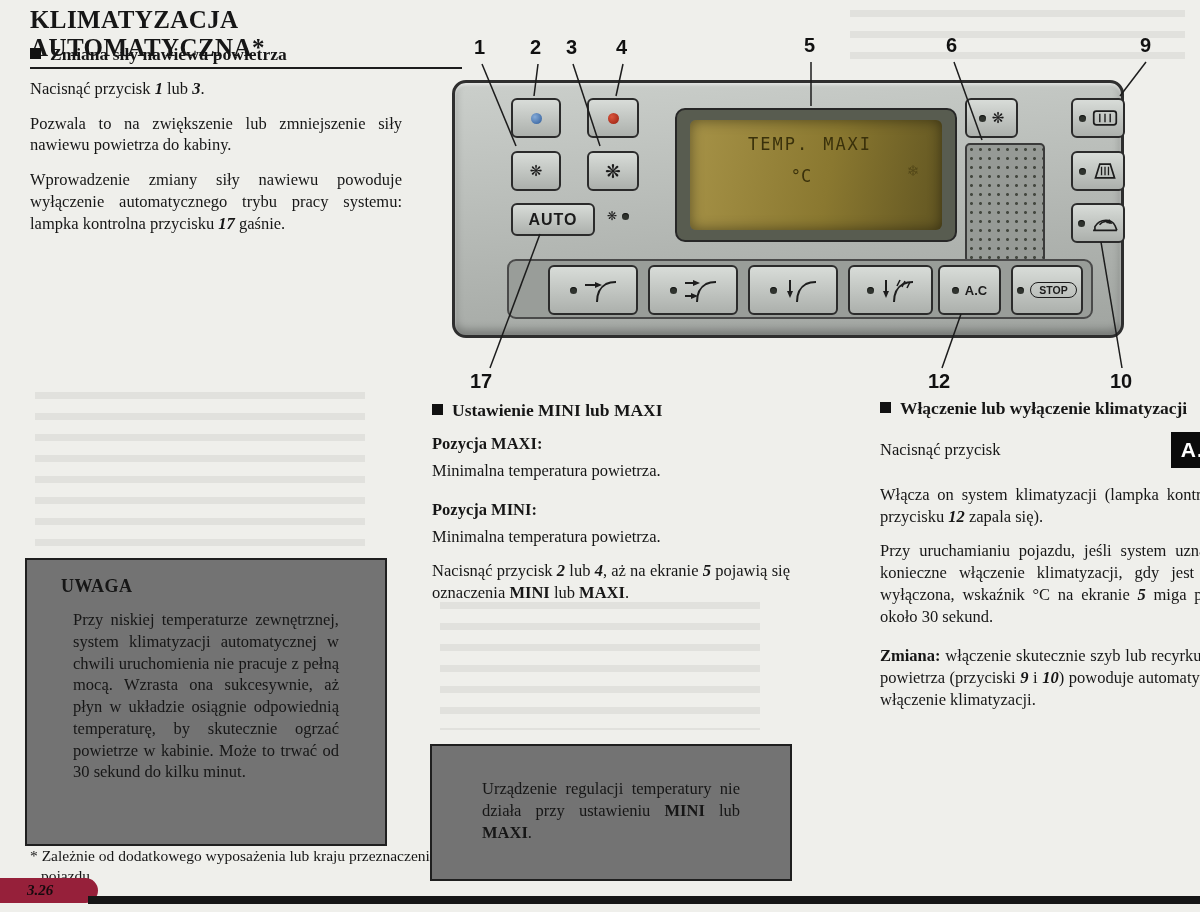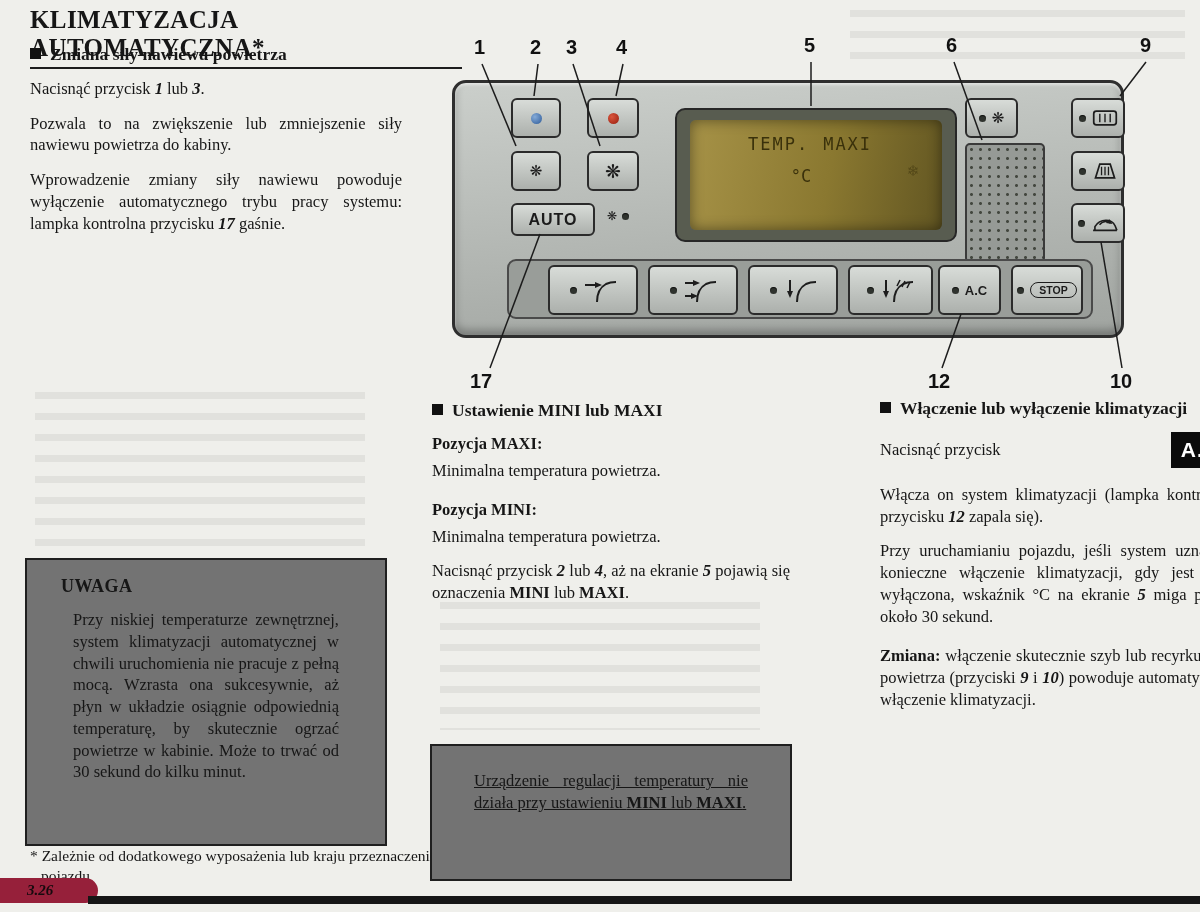--- a/index.html
+++ b/index.html
@@ -97,21 +97,21 @@
       <span>Ustawienie MINI lub MAXI</span>
     </div>
     <div class="bold-line">Pozycja MAXI:</div>
     <p class="pg">Minimalna temperatura powietrza.</p>
     <div class="bold-line" style="margin-top:18px;">Pozycja MINI:</div>
     <p class="pg">Minimalna temperatura powietrza.</p>
     <p class="pg" style="margin-top:4px;"><span>Nacisnąć przycisk </span><span style="font-weight: bold; font-style: italic;">2</span><span> lub </span><span style="font-weight: bold; font-style: italic;">4</span><span>, aż na ekranie </span><span style="font-weight: bold; font-style: italic;">5</span><span> pojawią się oznaczenia </span><span style="font-weight: bold;">MINI</span><span> lub </span><span style="font-weight: bold;">MAXI</span><span>.</span></p>
   </div>
 
   <div class="note-box" style="left:430px;top:744px;width:362px;height:137px;">
-    <p class="pg" style="margin:8px;text-decoration:underline;"><span>Urządzenie regulacji temperatury nie działa przy ustawieniu </span><span style="font-weight: bold;">MINI</span><span> lub </span><span style="font-weight: bold;">MAXI</span><span>.</span></p>
+    <p class="pg" style="margin:16px;"><span>Urządzenie regulacji temperatury nie działa przy ustawieniu </span><span style="font-weight: bold;">MINI</span><span> lub </span><span style="font-weight: bold;">MAXI</span><span>.</span></p>
   </div>
 
   <div class="col" style="left:880px;top:398px;width:350px;">
     <div class="sec-head">
       <span class="sq"></span>
       <span>Włączenie lub wyłączenie klimatyzacji</span>
     </div>
     <div class="press-row">
       <p class="pg">Nacisnąć przycisk</p>
       <span class="ac-badge">A.C</span>

